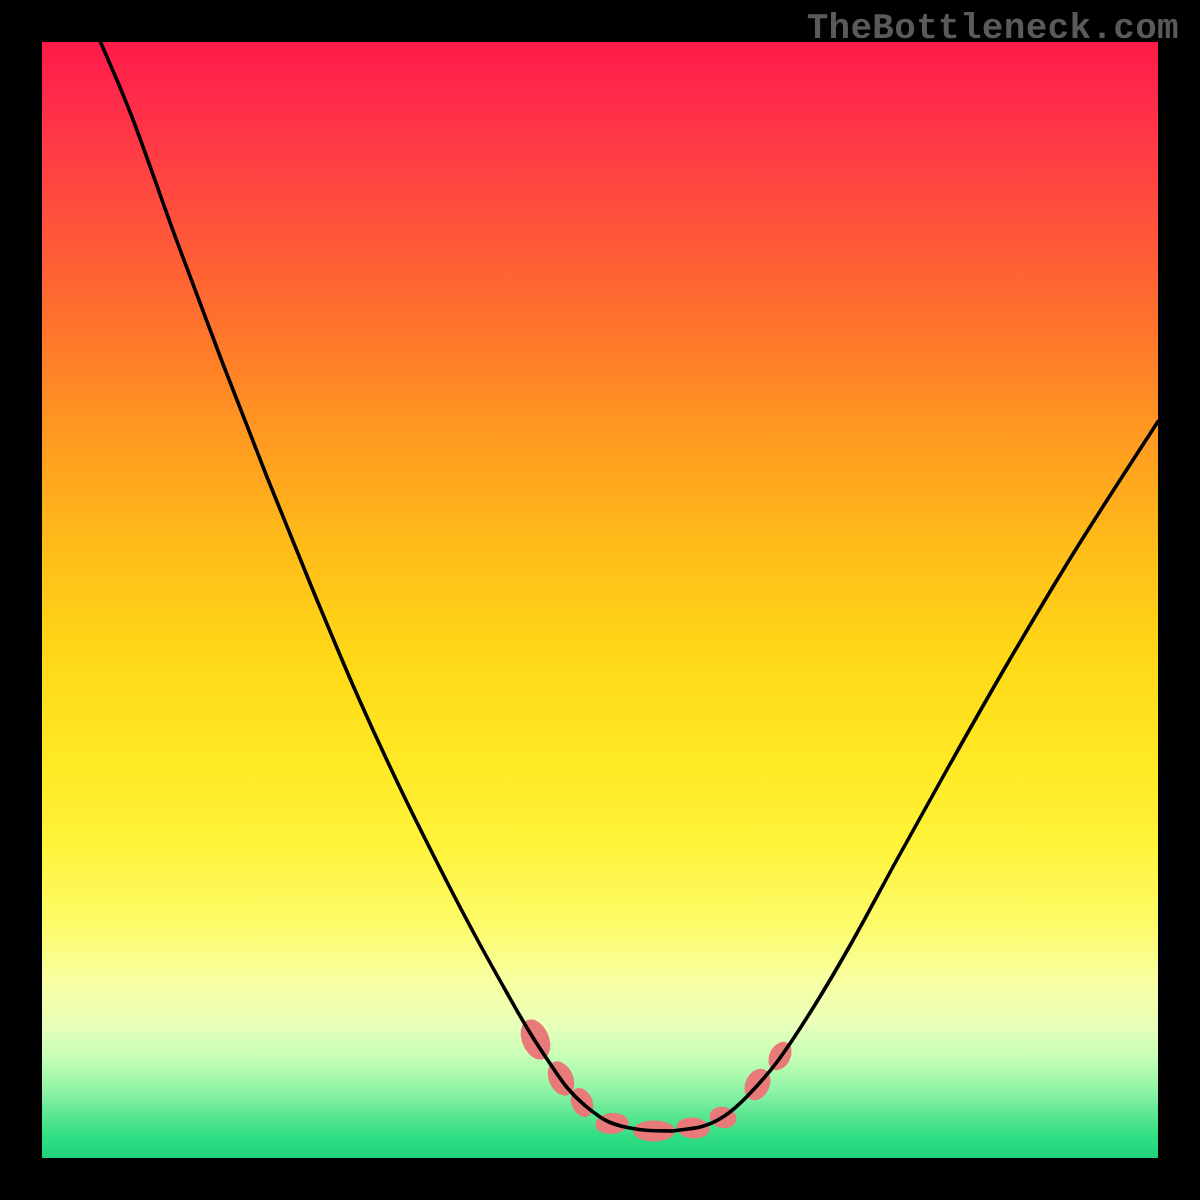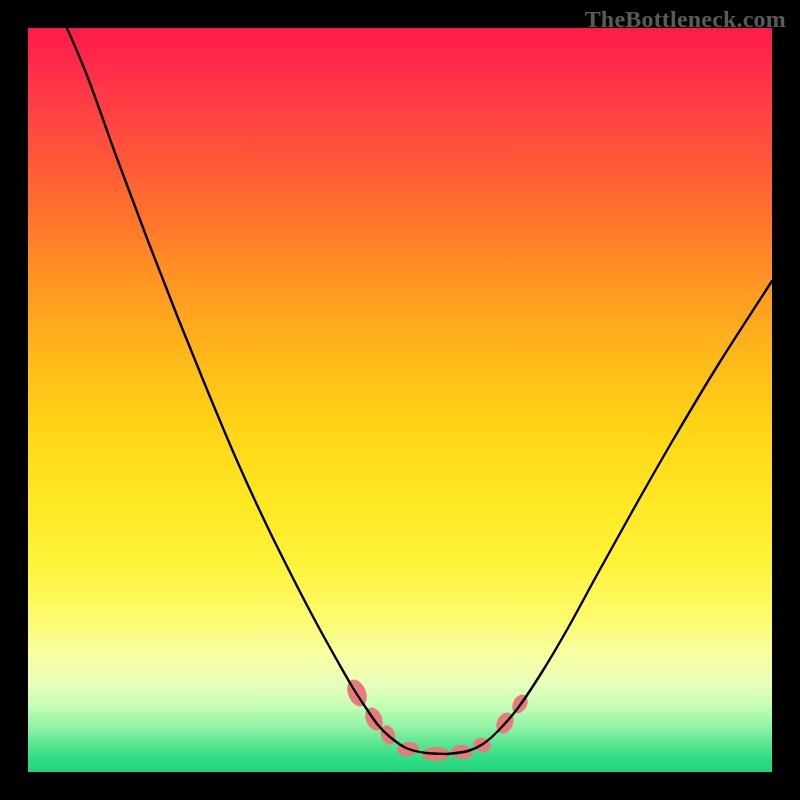--- a/index.html
+++ b/index.html
@@ -57,21 +57,21 @@
     position: absolute;
     left: 0;
     top: 0;
     width: 744px;
     height: 744px;
   }
   .site-label {
     position: absolute;
     top: 6px;
     right: 14px;
-    font-family: Liberation Serif, serif;
+    font-family: Liberation Mono, monospace;
     font-size: 24px;
     font-weight: 600;
     color: #5a5a5a;
     letter-spacing: 0.2px;
   }
 </style>
 </head>
 <body>
 
 <div class="frame">

